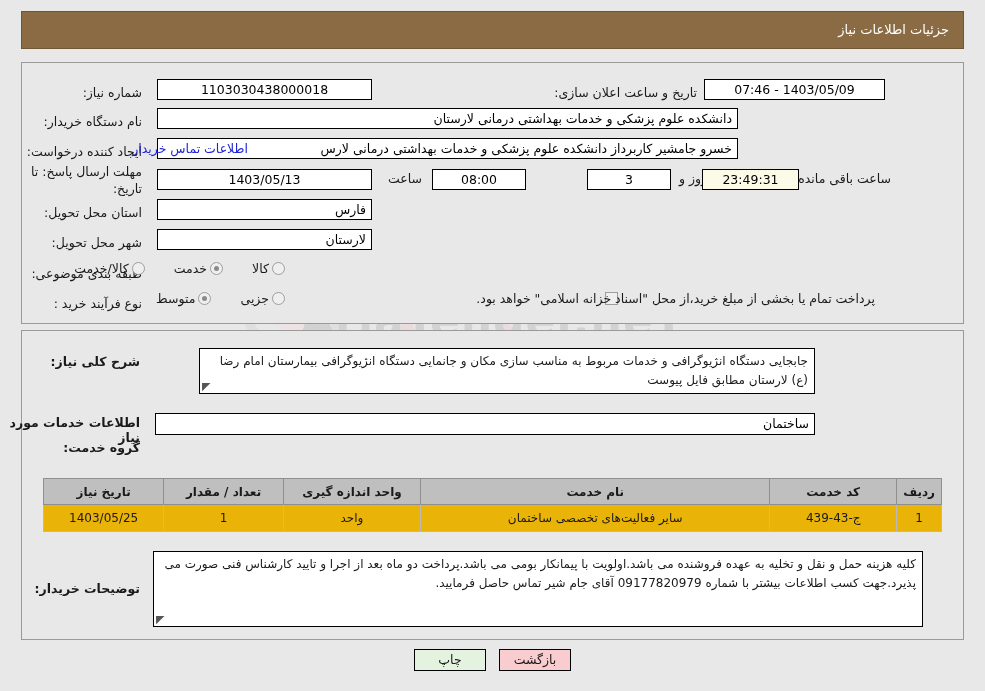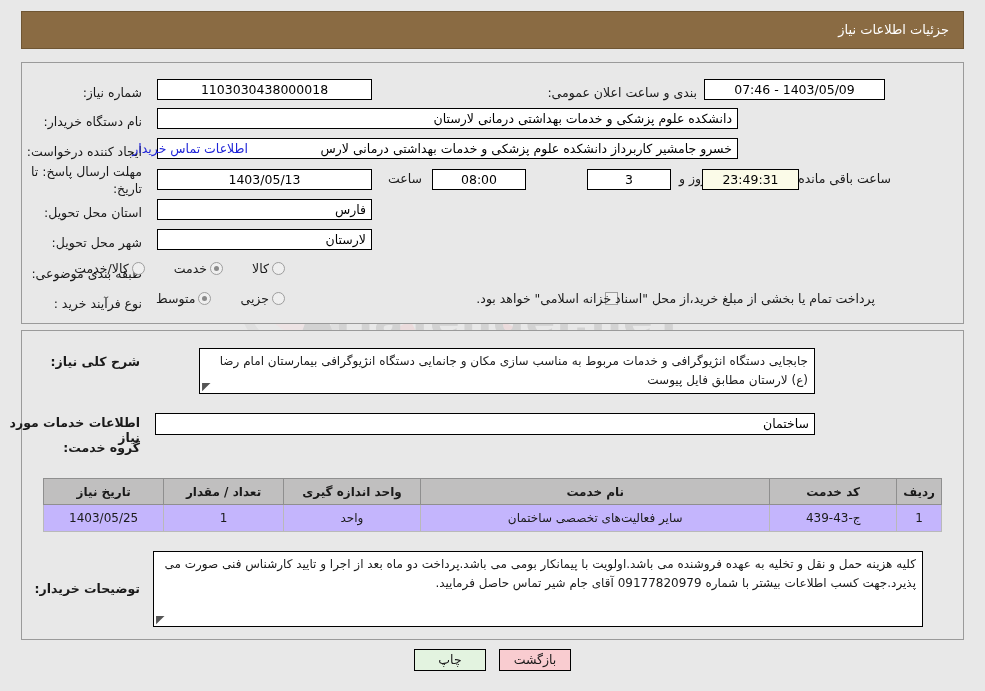--- a/index.html
+++ b/index.html
@@ -177,21 +177,21 @@
     background: #c0bfbf;
     border: 1px solid #8f8f8f;
     color: #1a1a1a;
     font-weight: bold;
     height: 26px;
     padding: 0 6px;
     text-align: center;
     white-space: nowrap;
   }
   table.grid td {
-    background: #c4b5fd;
+    background: #eab308;
     border: 1px solid #b9b9b9;
     color: #1a1a1a;
     height: 27px;
     padding: 0 6px;
     text-align: center;
     white-space: nowrap;
   }
 
   
   .btnrow {
@@ -234,21 +234,21 @@
 
   <div class="titlebar layer">جزئیات اطلاعات نیاز</div>
 
   <div class="panel layer" id="panel-top"></div>
 
   <div class="frow layer" style="right:843px; top:80px;">
     <span class="lbl">شماره نیاز:</span>
   </div>
   <div class="fld layer center" style="position:absolute; right:613px; top:79px; width:215px;">1103030438000018</div>
   <div class="frow layer" style="right:288px; top:80px;">
-    <span class="lbl">بندی و ساعت اعلان عمومی:</span>
+    <span class="lbl">تاریخ و ساعت اعلان سازی:</span>
   </div>
 
   <div class="fld layer center" style="position:absolute; left:704px; top:79px; width:181px;">1403/05/09 - 07:46</div>
 
   <div class="frow layer" style="right:843px; top:109px;">
     <span class="lbl">نام دستگاه خریدار:</span>
   </div>
   <div class="fld layer right" style="position:absolute; right:247px; top:108px; width:581px;">دانشکده علوم پزشکی و خدمات بهداشتی  درمانی لارستان</div>
 
   <div class="frow layer" style="right:843px; top:139px;">

